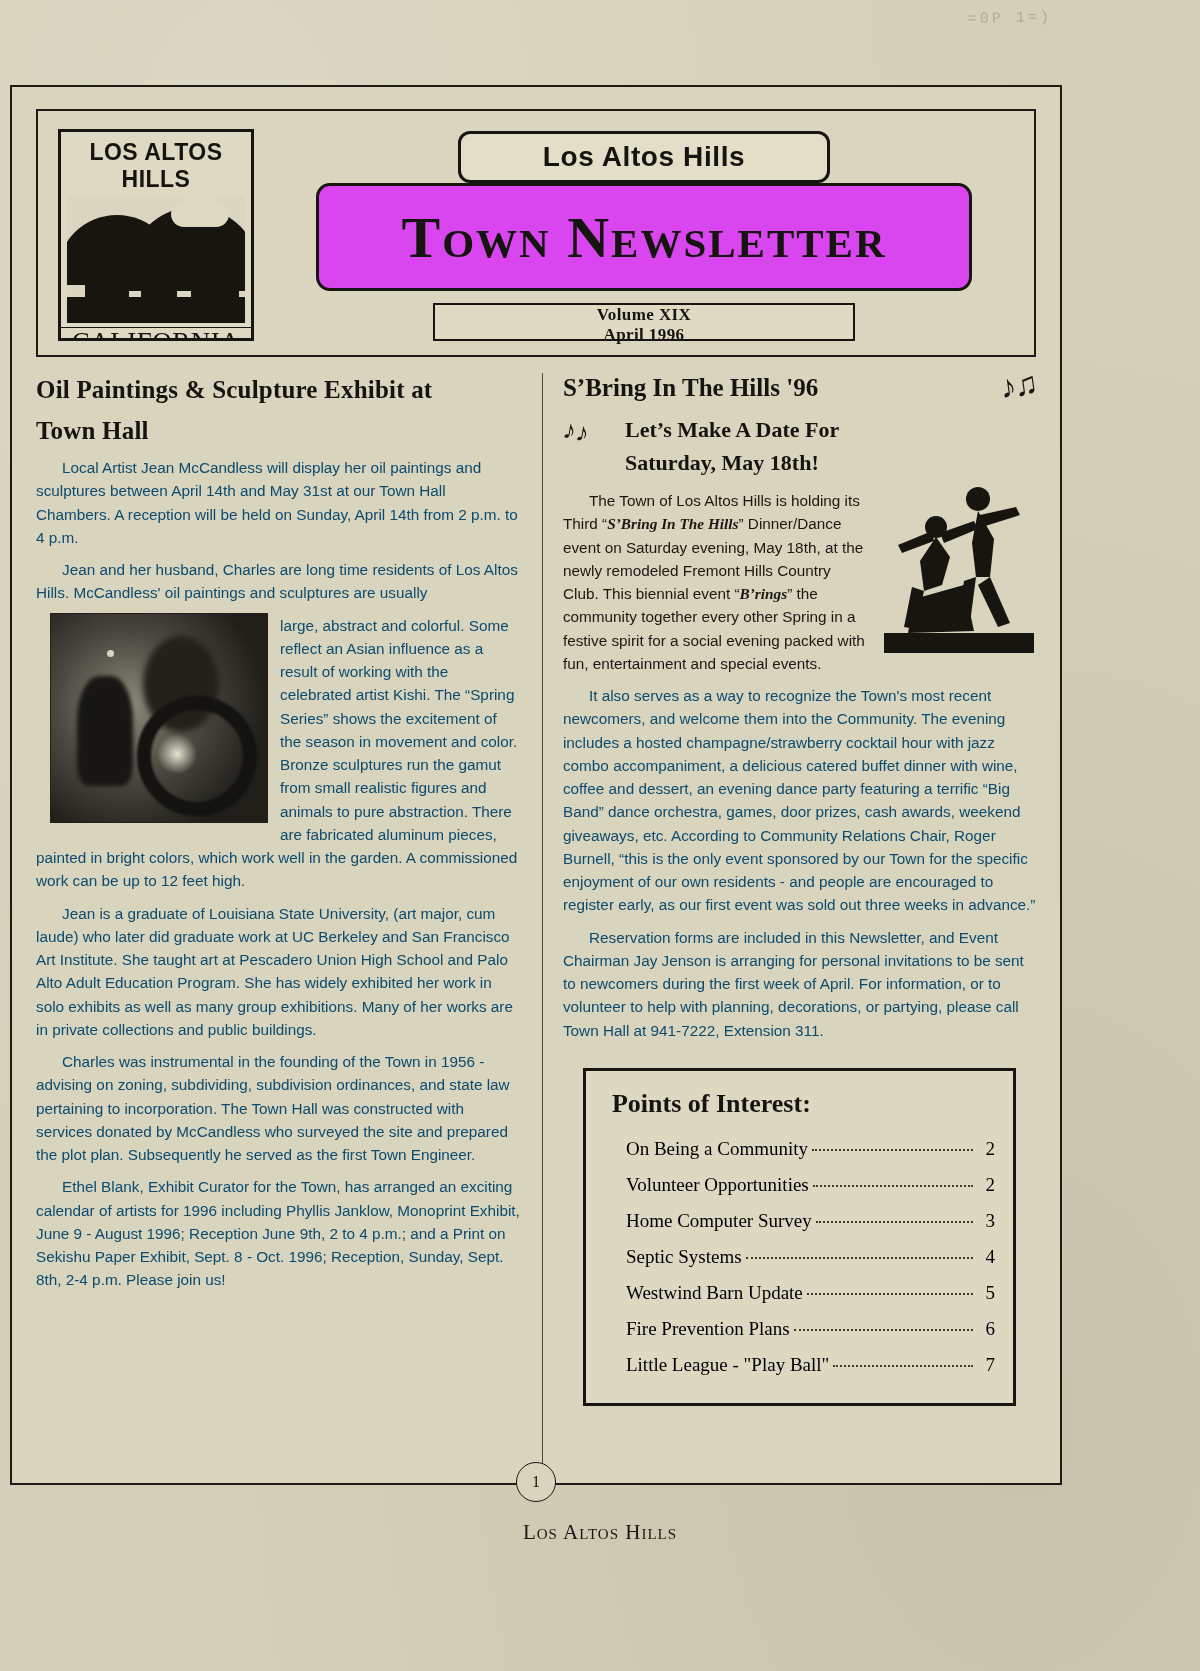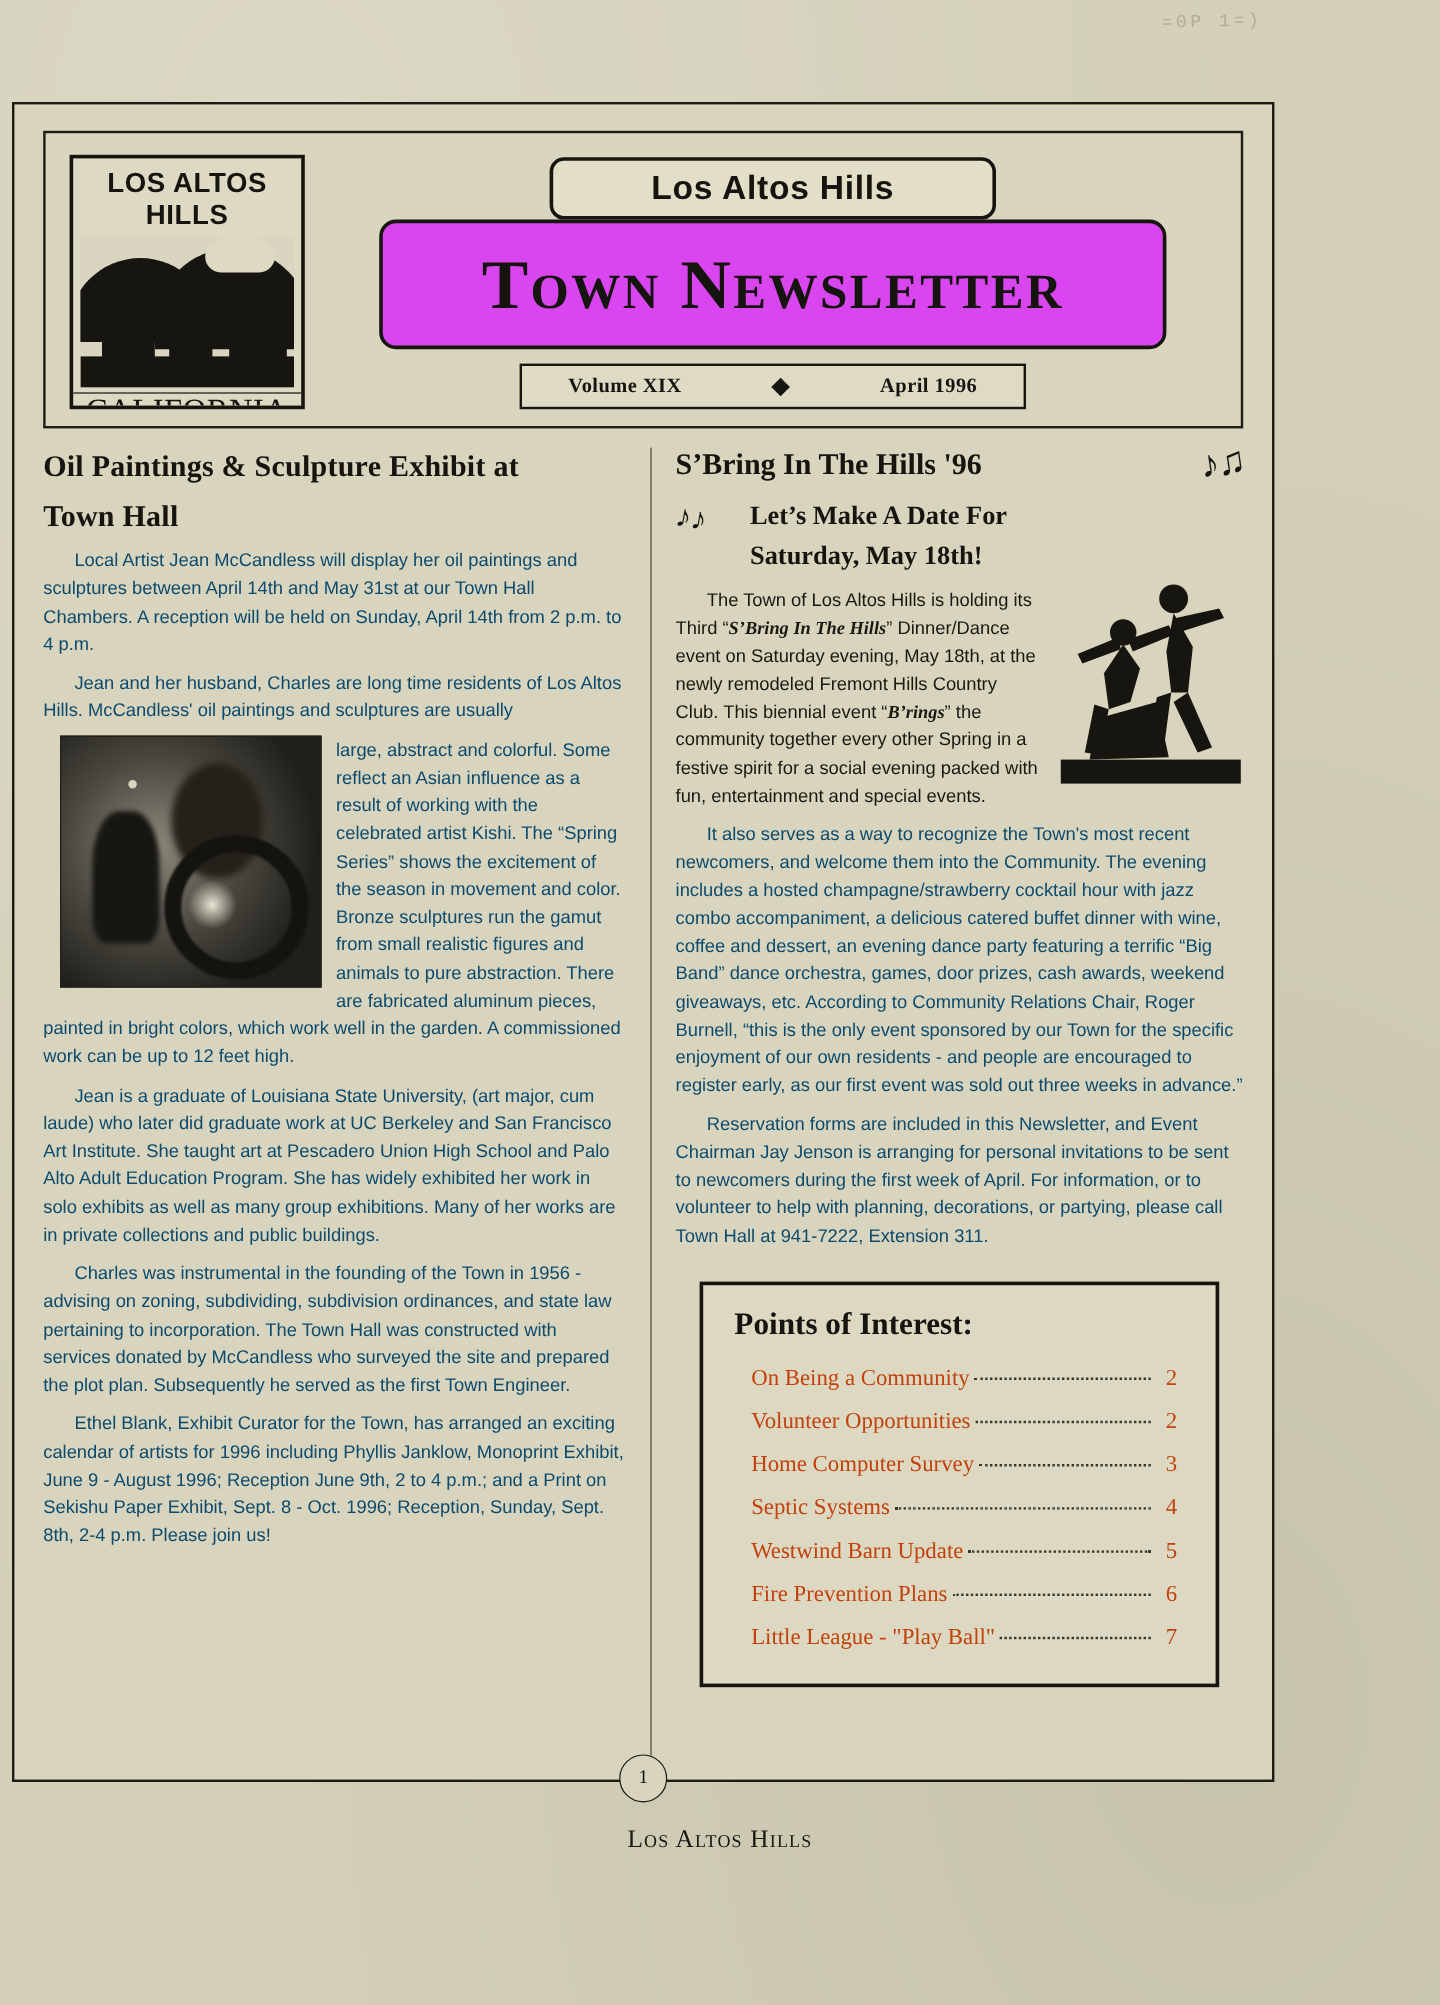--- a/index.html
+++ b/index.html
@@ -222,20 +222,21 @@
     height: 34px;
     border: 2px solid #17150f;
     background: #dedac4;
     display: flex;
     align-items: center;
     justify-content: space-around;
     font-family: "Liberation Serif", serif;
     font-weight: 700;
     font-size: 17px;
     letter-spacing: 0.4px;
+    flex-direction: column;
   }
   .diamond {
     width: 11px; height: 11px;
     background: #17150f;
     transform: rotate(45deg);
   }
 
   
   .columns {
     position: relative;
@@ -393,41 +394,41 @@
     font-size: 15.3px;
     line-height: 1.52;
     color: #1a1811;
   }
 
   
   .poi {
     margin: 26px 20px 0 20px;
     border: 3px solid #17150f;
     background: #dcd8c1;
-    padding: 14px 22px 20px 22px;
+    padding: 14px 8px 20px 22px;
     box-sizing: border-box;
   }
   .poi h3 {
     font-family: "Liberation Serif", serif;
     font-size: 26px;
     font-weight: 700;
     margin: 4px 0 12px 4px;
   }
   .poi ul {
     list-style: none;
     margin: 0;
     padding: 0 10px 0 18px;
   }
   .poi li {
     display: flex;
     align-items: baseline;
     font-family: "Liberation Serif", serif;
     font-size: 19px;
     line-height: 1.9;
-    color: #c2410c;
+    color: #000000;
   }
   .poi .label { white-space: nowrap; }
   .poi .leader {
     flex: 1;
     margin: 0 4px;
     border-bottom: 2px dotted #3a382c;
     transform: translateY(-4px);
   }
   .poi .pg { width: 18px; text-align: right; }
 

